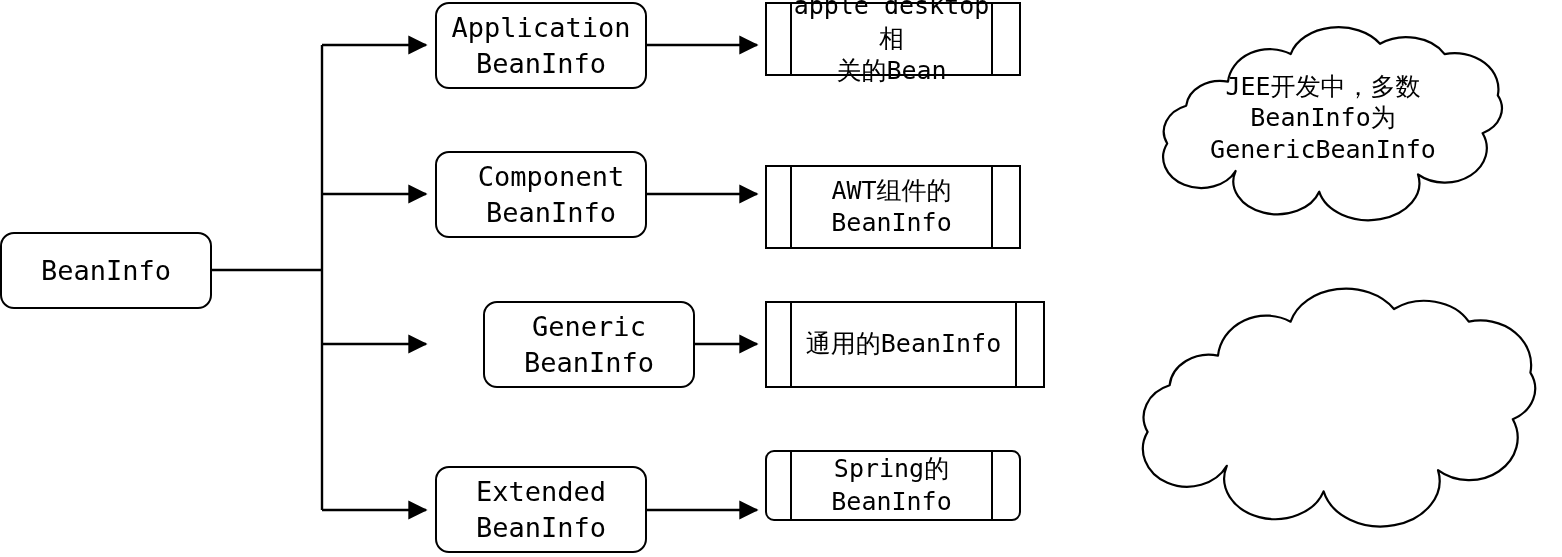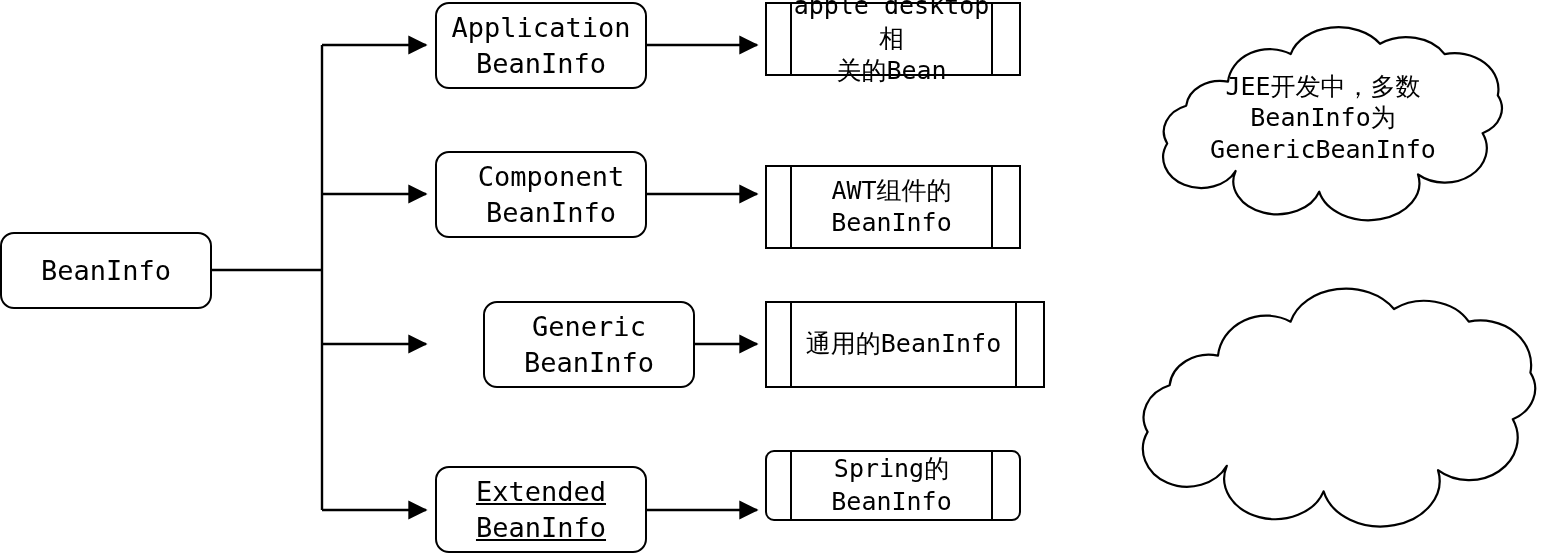--- a/index.html
+++ b/index.html
@@ -141,21 +141,21 @@
   <div class="rbox" style="left:435px; top:151px; width:212px; height:87px;padding-left:20px;">
     <span class="lbl">Component
 BeanInfo</span>
   </div>
 
   <div class="rbox" style="left:458px; top:301px; width:212px; height:87px;margin-left:25px;">
     <span class="lbl">Generic
 BeanInfo</span>
   </div>
 
-  <div class="rbox" style="left:435px; top:466px; width:212px; height:87px;text-decoration:underline;">
+  <div class="rbox" style="left:435px; top:466px; width:212px; height:87px;">
     <span class="lbl">Extended
 BeanInfo</span>
   </div>
 
   <div class="note" style="left:765px; top:2px; width:256px; height:74px;">
     <span class="bar-l"></span>
     <span class="bar-r"></span>
     <div class="inner">
       <span class="lbl">apple desktop相
 关的Bean</span>

